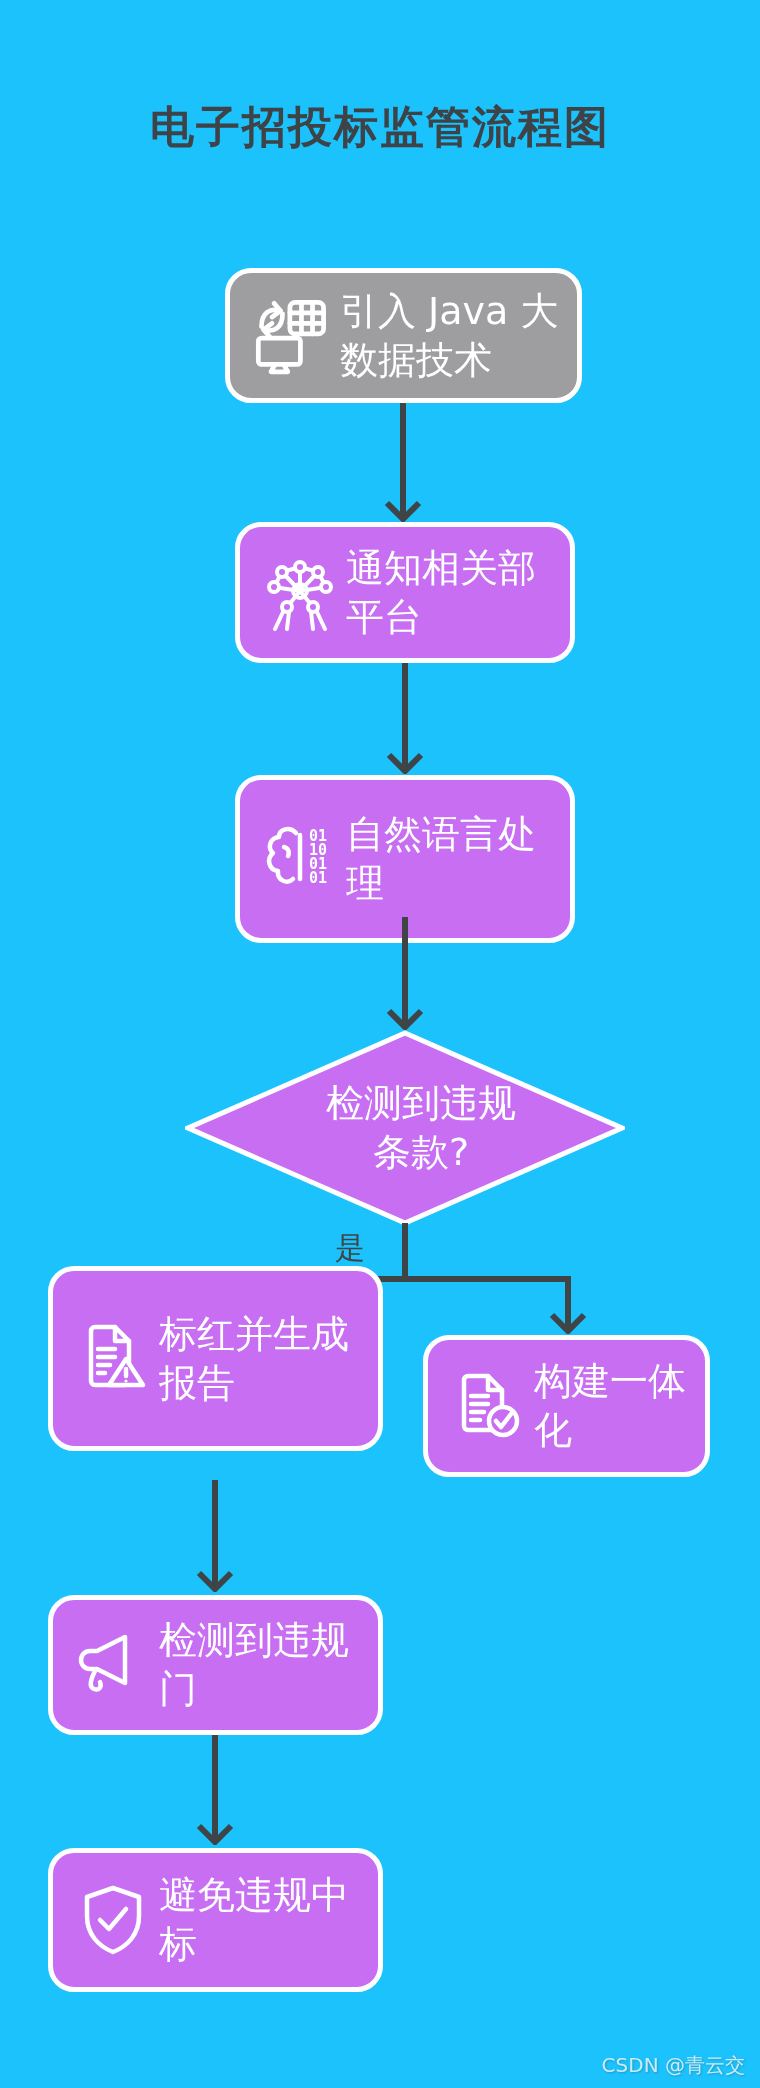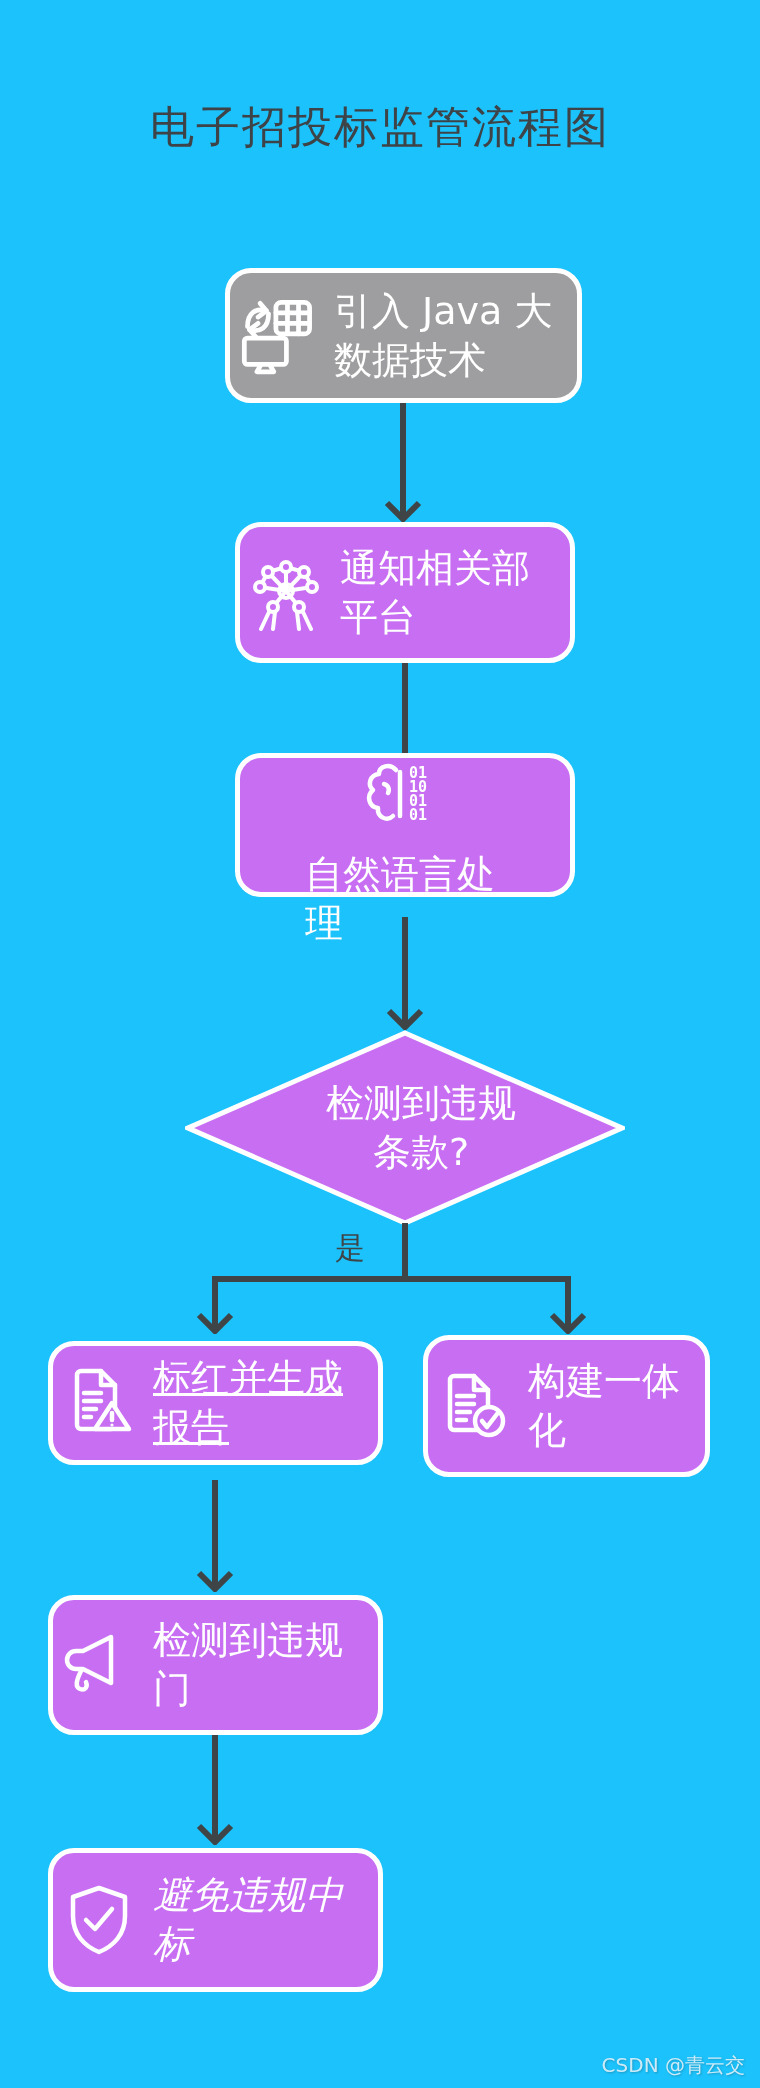--- a/index.html
+++ b/index.html
@@ -11,26 +11,26 @@
     --title-text:#3E4347;
   }
   *{box-sizing:border-box;margin:0;padding:0;}
   body{background:#0b8fc0;font-family:"DejaVu Sans","Liberation Sans",sans-serif;}
   .canvas{
     position:relative;width:760px;height:2088px;margin:0 auto;
     background:var(--background);overflow:hidden;
   }
   .title{
     position:absolute;left:0;top:98px;width:760px;text-align:center;
-    font-size:44px;font-weight:400;letter-spacing:2px;color:var(--title-text);
+    font-size:44px;font-weight:700;letter-spacing:2px;color:var(--title-text);
   }
   .node{
-    position:absolute;display:flex;align-items:center;gap:16px;
+    position:absolute;display:flex;align-items:center;gap:8px;
     background:var(--node-purple);border:5px solid #fff;border-radius:26px;
-    padding:0 18px 0 8px;color:var(--node-text);
+    padding:0 18px 0 22px;color:var(--node-text);
   }
   .node.gray{background:var(--node-gray);}
   .node .label{
     font-size:38px;line-height:1.28;font-weight:500;white-space:pre-line;
   }
   .icon{flex:0 0 auto;display:block;}
   .icon svg{display:block;}
   .vline{position:absolute;width:6px;background:var(--arrow);}
   .hline{position:absolute;height:6px;background:var(--arrow);}
   .ahead{position:absolute;width:40px;height:22px;}
@@ -111,21 +111,21 @@
     </span>
     <span class="label">通知相关部
 平台</span>
   </div>
 
   <div class="vline" style="left:402px;top:663px;height:109px;"></div>
   <svg class="ahead" style="left:385px;top:752px;" viewBox="0 0 40 22">
       <polyline points="4,3 20,19 36,3" fill="none" stroke="var(--arrow)" stroke-width="6"></polyline>
     </svg>
 
-  <div class="node" style="left:235px;top:753px;width:340px;height:144px;flex-direction:column;">
+  <div class="node" style="left:235px;top:775px;width:340px;height:168px;">
     <span class="icon">
       <svg width="76" height="76" viewBox="0 0 76 76" fill="none" stroke="#fff" stroke-width="4.5" stroke-linecap="round" stroke-linejoin="round">
         <path d="M34 12 C28 5 17 8 17 16 C8 17 5 27 11 32 C4 38 7 49 16 50 C15 59 25 64 31 58"></path>
         <path d="M22 26 C26 27 28 31 26 35"></path>
         <line x1="38" y1="14" x2="38" y2="58"></line>
         <g stroke="none" fill="#fff" font-family="'DejaVu Sans Mono','Liberation Mono',monospace" font-weight="bold" font-size="15" text-anchor="middle">
           <text x="56" y="20">01</text>
             <text x="56" y="34">10</text>
           <text x="56" y="48">01</text>
             <text x="56" y="62">01</text>
@@ -154,21 +154,21 @@
   <div class="hline" style="left:212px;top:1276px;width:359px;"></div>
   <div class="vline" style="left:212px;top:1279px;height:53px;"></div>
   <svg class="ahead" style="left:195px;top:1312px;" viewBox="0 0 40 22">
       <polyline points="4,3 20,19 36,3" fill="none" stroke="var(--arrow)" stroke-width="6"></polyline>
     </svg>
   <div class="vline" style="left:565px;top:1279px;height:53px;"></div>
   <svg class="ahead" style="left:548px;top:1312px;" viewBox="0 0 40 22">
       <polyline points="4,3 20,19 36,3" fill="none" stroke="var(--arrow)" stroke-width="6"></polyline>
     </svg>
 
-  <div class="node" style="left:48px;top:1341px;width:335px;height:124px;text-decoration:underline;">
+  <div class="node" style="left:48px;top:1266px;width:335px;height:185px;">
     <span class="icon">
       <svg width="76" height="76" viewBox="0 0 76 76" fill="none" stroke="#fff" stroke-width="4.5" stroke-linecap="round" stroke-linejoin="round">
         <path d="M16 10 A4 4 0 0 1 20 6 H40 L54 20 V60 A4 4 0 0 1 50 64 H20 A4 4 0 0 1 16 60 Z"></path>
         <path d="M40 6 V20 H54"></path>
         <line x1="23" y1="28" x2="40" y2="28"></line>
           <line x1="23" y1="36" x2="40" y2="36"></line>
         <line x1="23" y1="44" x2="35" y2="44"></line>
           <line x1="23" y1="52" x2="30" y2="52"></line>
         <path d="M51 38 L68 64 H34 Z" fill="var(--node-purple)"></path>
         <line x1="51" y1="48" x2="51" y2="55"></line>
@@ -209,21 +209,21 @@
     </span>
     <span class="label">检测到违规
 门</span>
   </div>
 
   <div class="vline" style="left:212px;top:1735px;height:108px;"></div>
   <svg class="ahead" style="left:195px;top:1823px;" viewBox="0 0 40 22">
       <polyline points="4,3 20,19 36,3" fill="none" stroke="var(--arrow)" stroke-width="6"></polyline>
     </svg>
 
-  <div class="node" style="left:48px;top:1848px;width:335px;height:144px;font-style:italic;">
+  <div class="node" style="left:48px;top:1848px;width:335px;height:144px;">
     <span class="icon">
       <svg width="76" height="76" viewBox="0 0 76 76" fill="none" stroke="#fff" stroke-width="4.5" stroke-linecap="round" stroke-linejoin="round">
         <path d="M38 6 L12 15 V34 C12 52 23 64 38 70 C53 64 64 52 64 34 V15 Z"></path>
         <polyline points="25,38 34,47 51,27"></polyline>
       </svg>
     </span>
     <span class="label">避免违规中
 标</span>
   </div>
 

